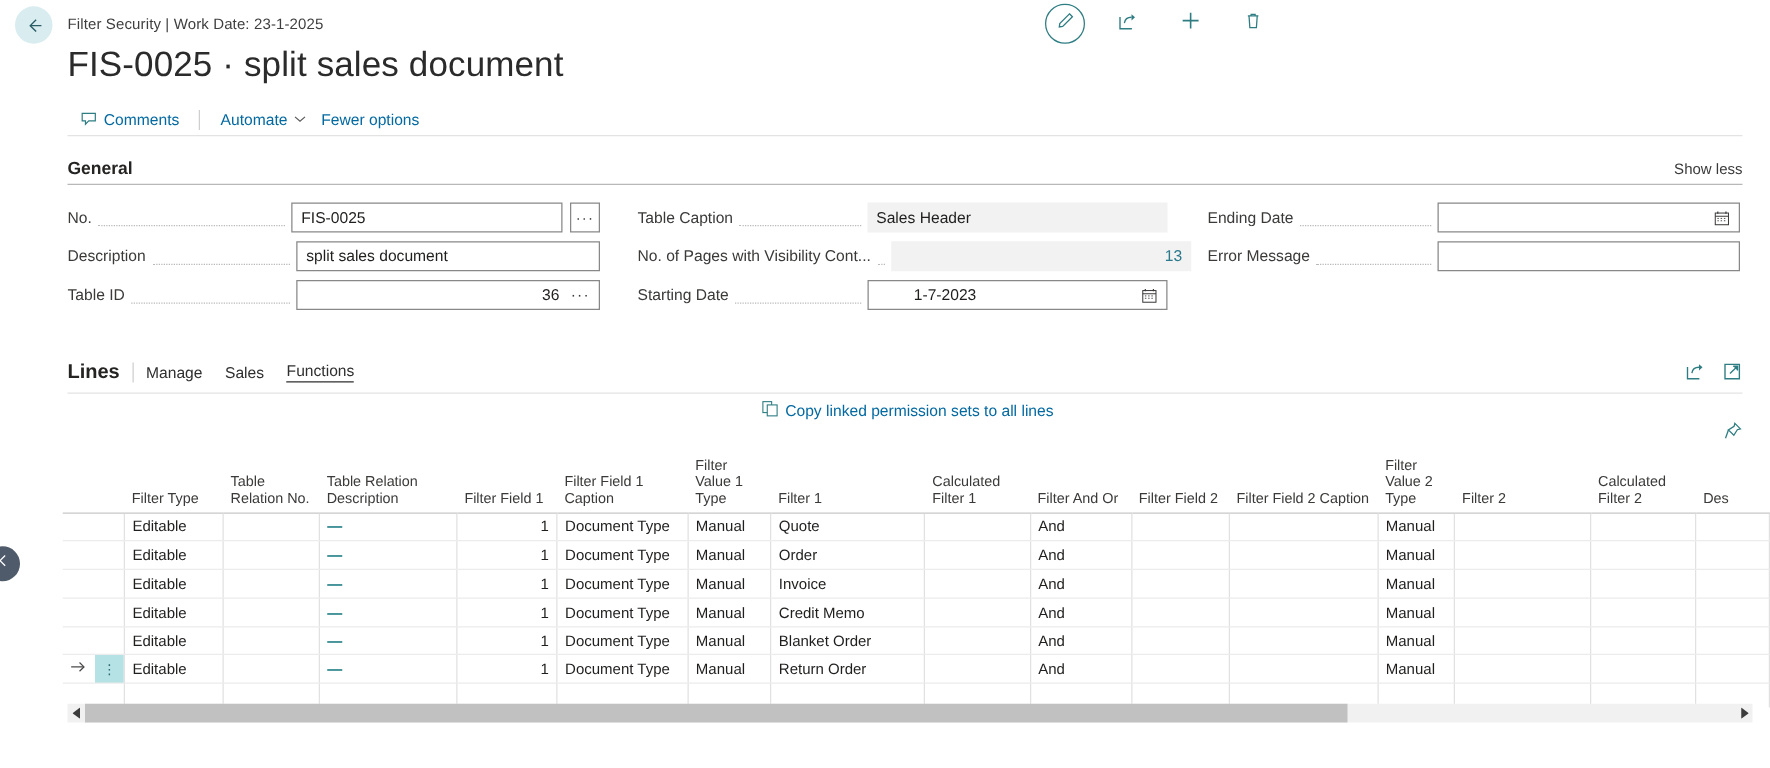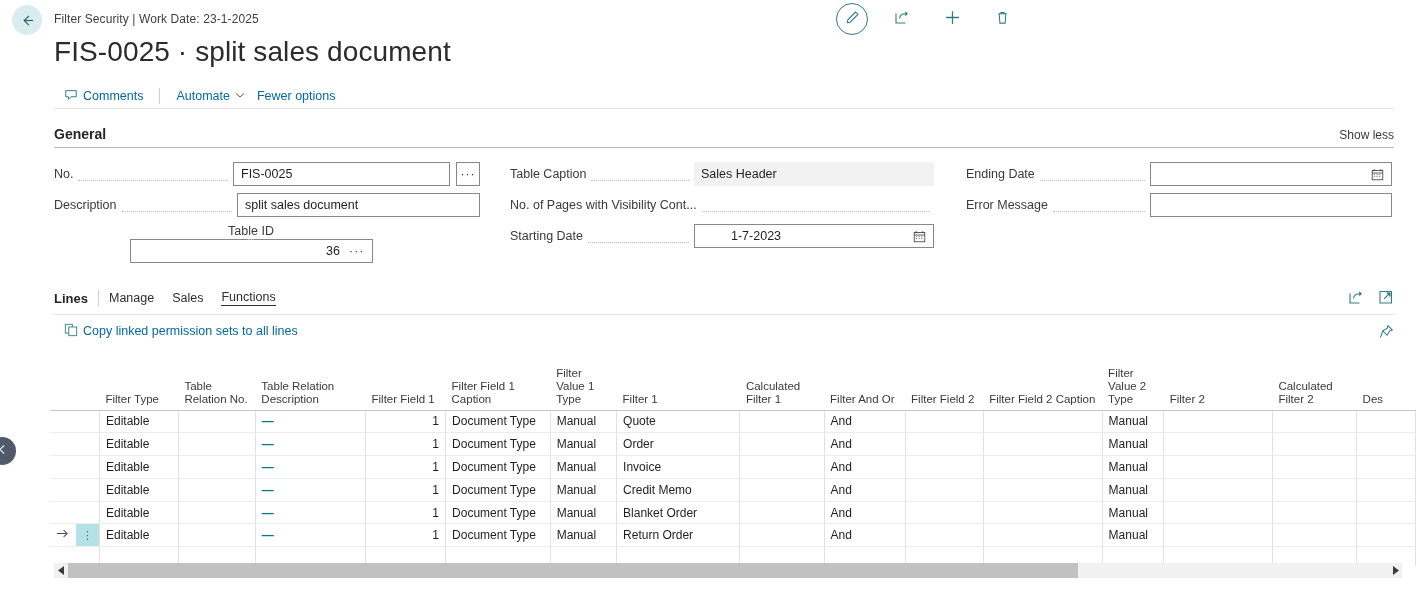--- a/index.html
+++ b/index.html
@@ -121,31 +121,31 @@
     color: #3b3a39; margin-left: 9px; letter-spacing: 1px; cursor: pointer;
   }
   .cal-icon { margin-left: auto; color: #3b3a39; display:flex; cursor:pointer; }
 
   
   .lines-bar {
     position: absolute; left: 54px; top: 286px; width: 1340px; height: 24px;
     display: flex; align-items: center;
     font-size: 12.5px;
   }
-  .lines-title { font-weight: bold; font-size: 13px; color: #252423; }
+  .lines-title { font-weight: bold; font-size: 16px; color: #252423; }
   .ltab { color: #2f2f2f; margin-right: 18px; cursor: pointer; }
   .ltab.active { border-bottom: 1px solid #2f2f2f; padding-bottom: 1px; }
   .lines-icons { margin-left: auto; display: flex; gap: 14px; color: #2e7d82; }
   .lines-rule {
     position: absolute; left: 54px; top: 314px; width: 1340px;
     border-bottom: 1px solid #e3e3e3;
   }
   .lines-actions {
     position: absolute; left: 54px; top: 320px; width: 1340px; height: 22px;
-    display: flex; align-items: center; font-size: 12.5px;
+    display: flex; align-items: center; font-size: 12.5px; flex-direction: column;
   }
   .lines-actions .cmd { padding-left: 10px; }
   .pin { margin-left: auto; color: #2e7d82; display:flex; }
 
   
   .grid-wrap {
     position: absolute; left: 50px; top: 366px;
     width: 1366px; height: 200px;
     overflow: hidden;
   }
@@ -310,40 +310,43 @@
   </div>
 
   <div class="fld" style="left:54px; top:31px; width:426px;text-align:right;">
     <span class="fld-label">Description</span>
     <span class="dots"></span>
     <span class="ctl" style="width:243px;">
       <span class="val">split sales document</span>
     </span>
   </div>
 
-  <div class="fld" style="left:38px; top:62px; width:426px;flex-direction:column;">
+  <div class="fld" style="left:54px; top:62px; width:426px;">
     <span class="fld-label">Table ID</span>
     <span class="dots"></span>
     <span class="ctl right" style="width:243px;">
       <span class="val">36</span>
       <span class="inline-ellipsis">···</span>
     </span>
   </div>
 
   <div class="fld" style="left:510px; top:0px; width:424px;">
     <span class="fld-label">Table Caption</span>
     <span class="dots"></span>
     <span class="ctl flat" style="width:240px;">
       <span class="val">Sales Header</span>
     </span>
   </div>
 
   <div class="fld" style="left:510px; top:31px; width:424px;">
     <span class="fld-label">No. of Pages with Visibility Cont...</span>
     <span class="dots"></span>
+    <span class="ctl flat right" style="width:240px;">
+      <span class="val link">13</span>
+    </span>
   </div>
 
   <div class="fld" style="left:510px; top:62px; width:424px;">
     <span class="fld-label">Starting Date</span>
     <span class="dots"></span>
     <span class="ctl" style="width:240px;padding-left:36px;">
       <span class="val">1-7-2023</span>
       <span class="cal-icon">
         <svg width="13" height="13" viewBox="0 0 16 16" fill="none" stroke="#3b3a39" stroke-width="1">
           <rect x="1.5" y="3" width="13" height="11.5"></rect>

